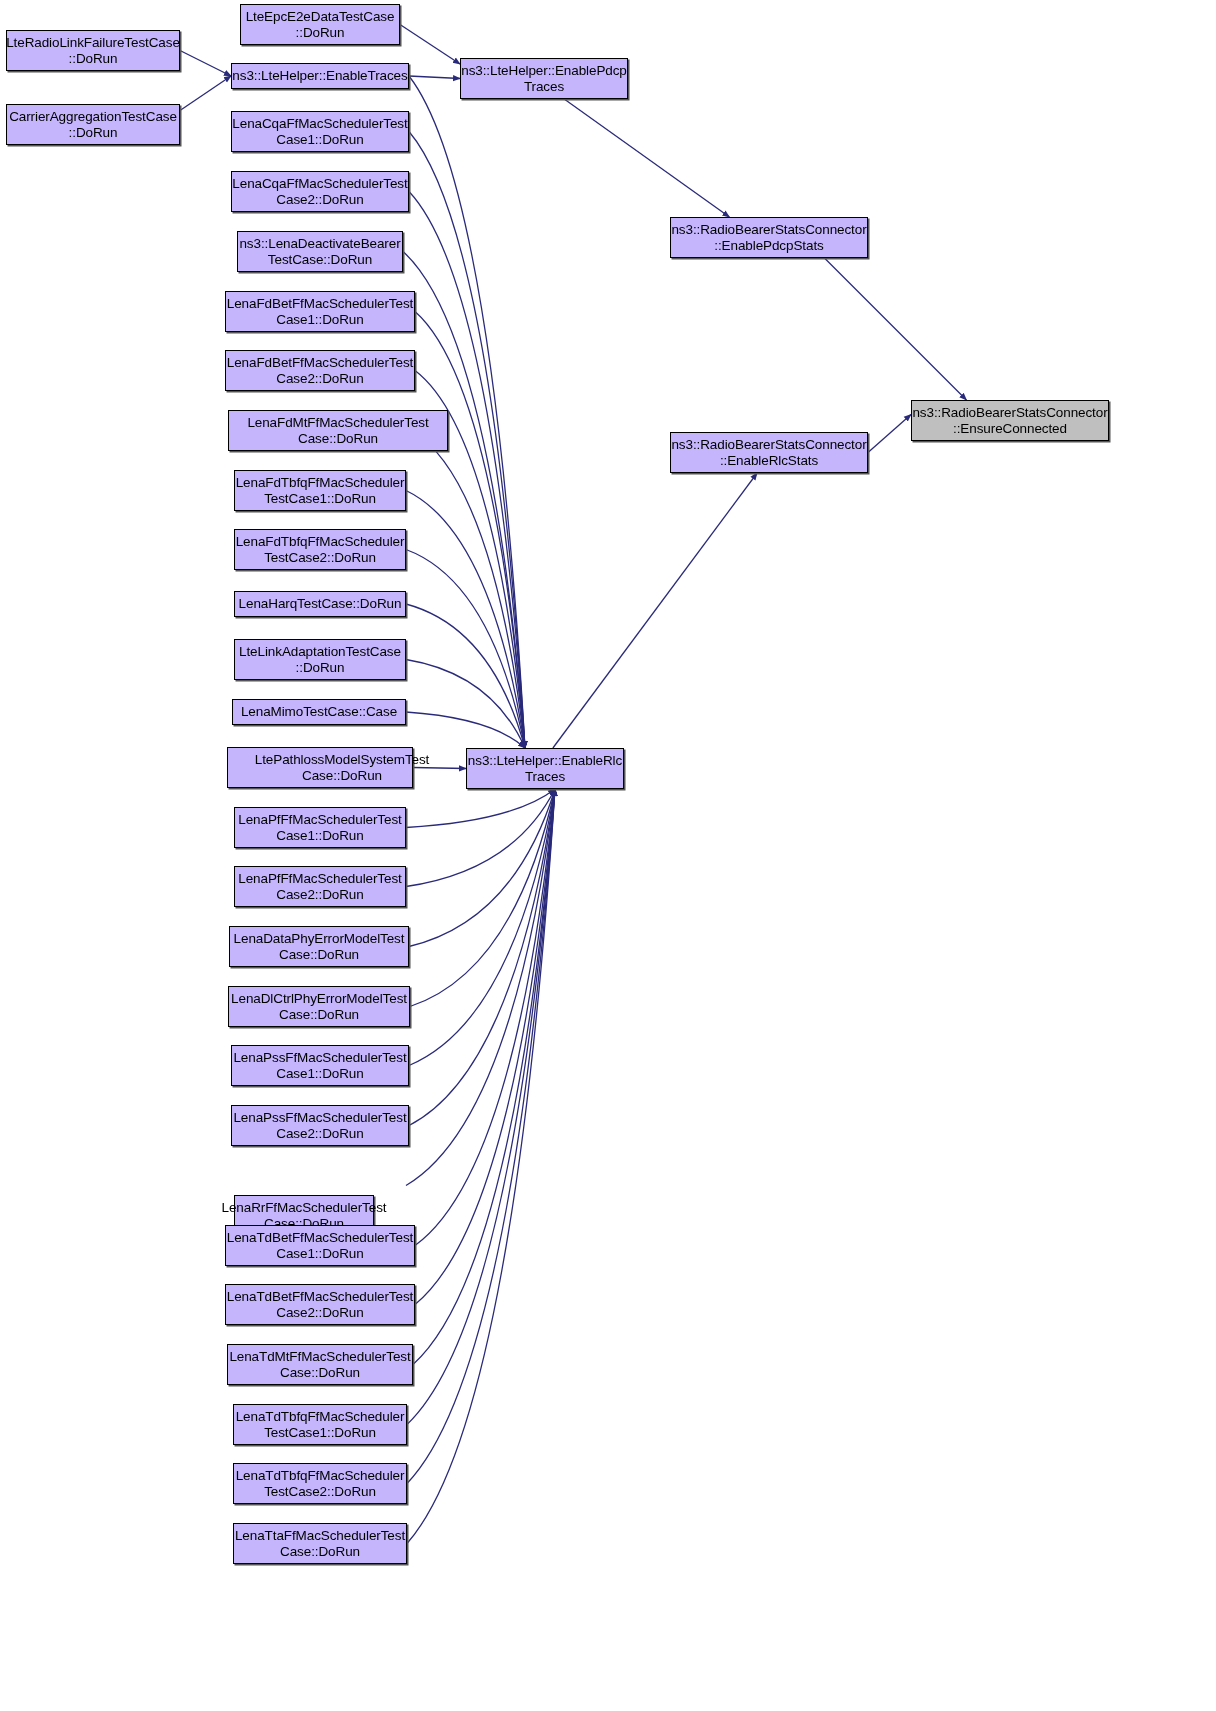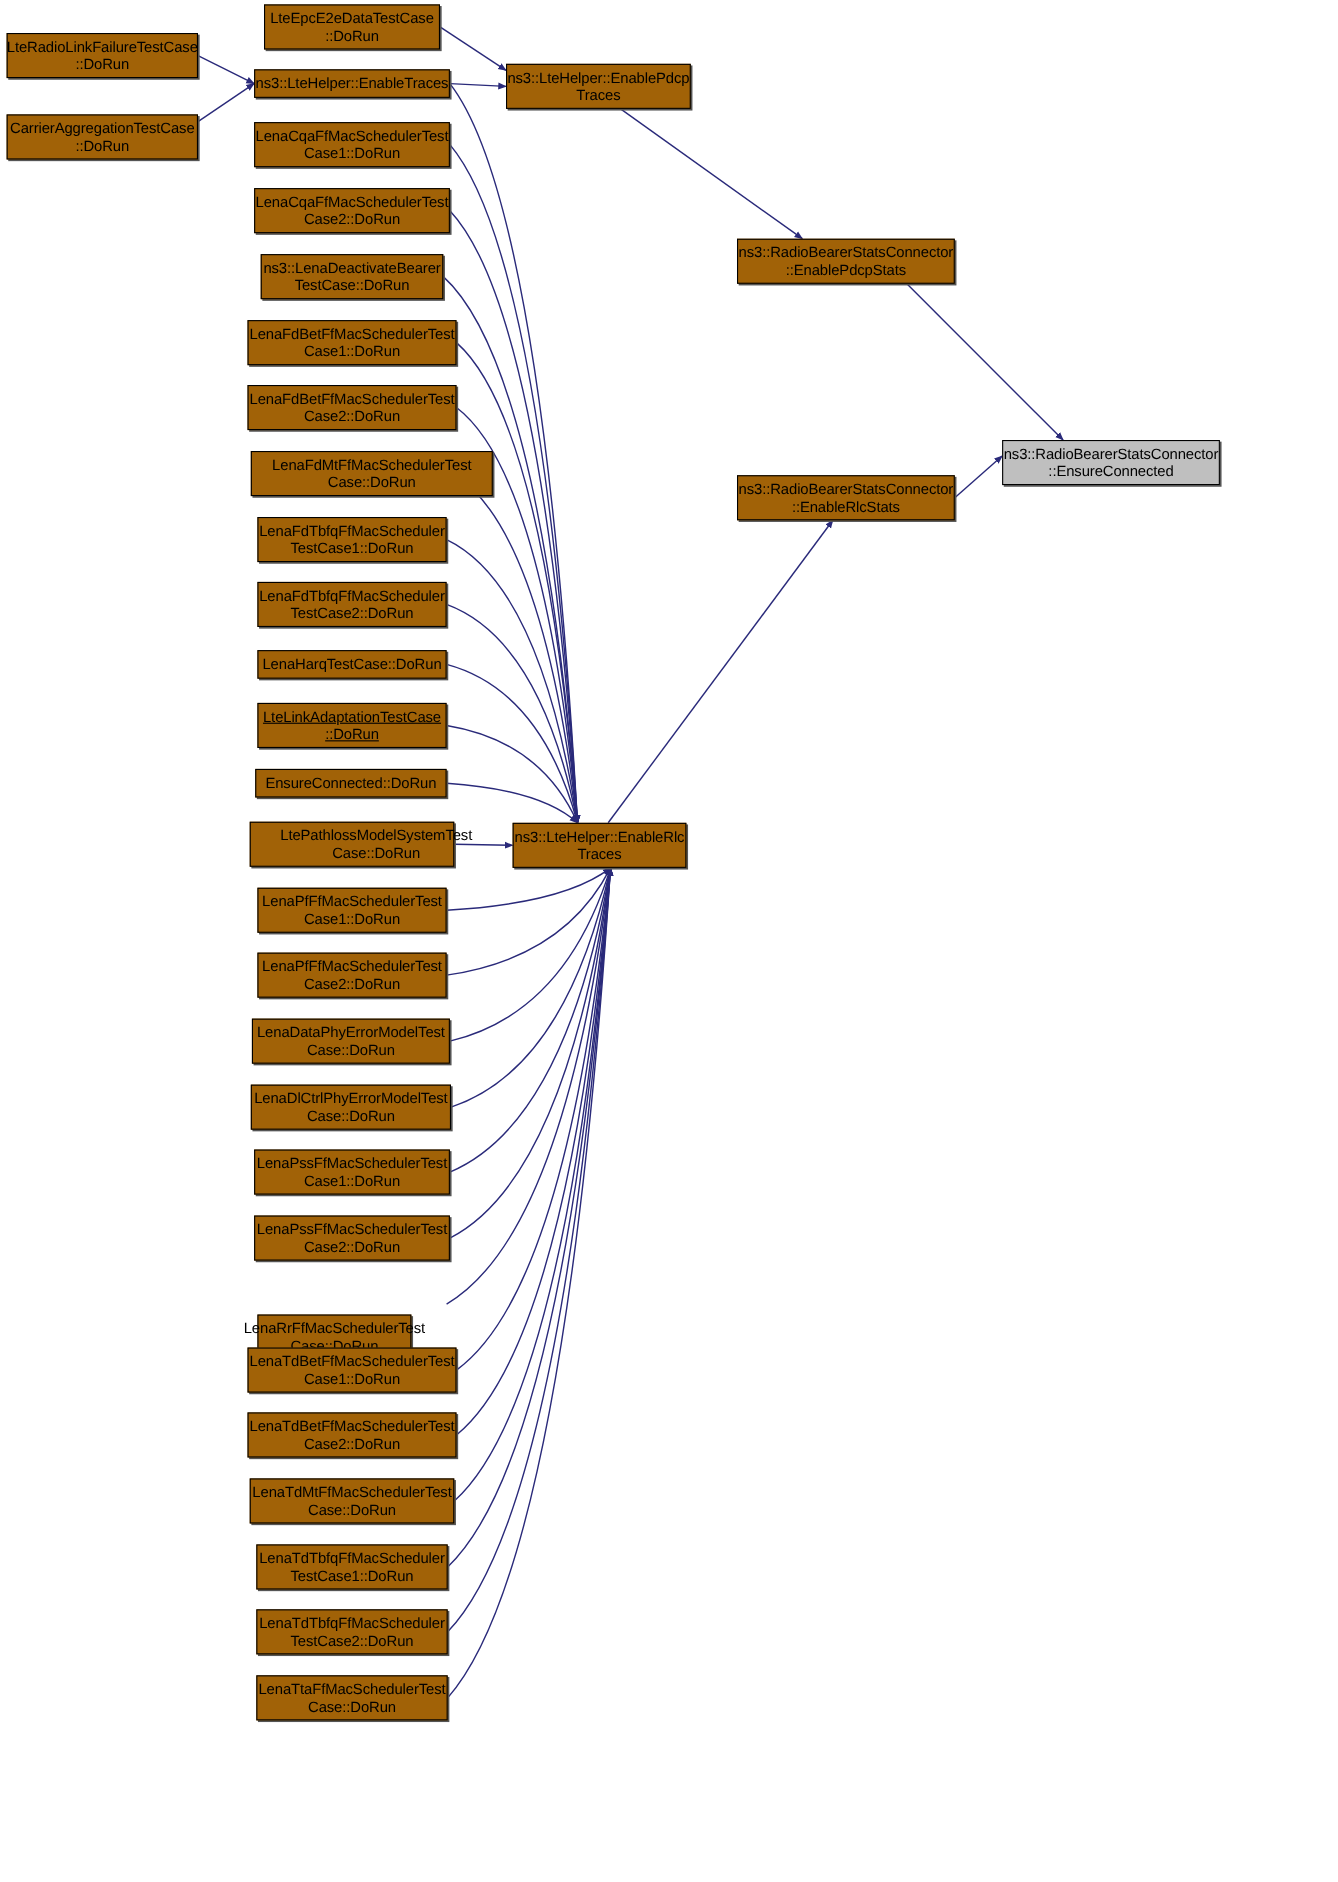--- a/index.html
+++ b/index.html
@@ -22,21 +22,21 @@
     left: 0;
     top: 0;
     width: 1216px;
     height: 1711px;
     pointer-events: none;
   }
   .node {
     position: absolute;
     box-sizing: border-box;
     border: 1px solid #000000;
-    background: #a16207;
+    background: #c4b5fd;
     color: #000000;
     display: flex;
     align-items: center;
     justify-content: center;
     text-align: center;
     line-height: 1.18;
     font-size: 13.5px;
     letter-spacing: -0.1px;
     white-space: pre-line;
     box-shadow: 1.5px 1.5px 0 0 #555555;
@@ -114,23 +114,23 @@
 Case1::DoRun</span></div>
     <div class="node" style="left: 225px; top: 350px; width: 190px; height: 41px;"><span class="lbl">LenaFdBetFfMacSchedulerTest
 Case2::DoRun</span></div>
     <div class="node" style="left: 228px; top: 410px; width: 220px; height: 41px;"><span class="lbl">LenaFdMtFfMacSchedulerTest
 Case::DoRun</span></div>
     <div class="node" style="left: 234px; top: 470px; width: 172px; height: 41px;"><span class="lbl">LenaFdTbfqFfMacScheduler
 TestCase1::DoRun</span></div>
     <div class="node" style="left: 234px; top: 529px; width: 172px; height: 41px;"><span class="lbl">LenaFdTbfqFfMacScheduler
 TestCase2::DoRun</span></div>
     <div class="node" style="left: 234px; top: 591px; width: 172px; height: 26px;"><span class="lbl">LenaHarqTestCase::DoRun</span></div>
-    <div class="node" style="left: 234px; top: 639px; width: 172px; height: 41px; text-decoration: underline;"><span class="lbl">LteLinkAdaptationTestCase
+    <div class="node" style="left: 234px; top: 639px; width: 172px; height: 41px;"><span class="lbl">LteLinkAdaptationTestCase
 ::DoRun</span></div>
-    <div class="node" style="left: 232px; top: 699px; width: 174px; height: 26px;"><span class="lbl">EnsureConnected::DoRun</span></div>
+    <div class="node" style="left: 232px; top: 699px; width: 174px; height: 26px;"><span class="lbl">LenaMimoTestCase::Case</span></div>
     <div class="node" style="left: 227px; top: 747px; width: 186px; height: 41px; padding-left: 44px;"><span class="lbl">LtePathlossModelSystemTest
 Case::DoRun</span></div>
     <div class="node" style="left: 234px; top: 807px; width: 172px; height: 41px;"><span class="lbl">LenaPfFfMacSchedulerTest
 Case1::DoRun</span></div>
     <div class="node" style="left: 234px; top: 866px; width: 172px; height: 41px;"><span class="lbl">LenaPfFfMacSchedulerTest
 Case2::DoRun</span></div>
     <div class="node" style="left: 229px; top: 926px; width: 180px; height: 41px;"><span class="lbl">LenaDataPhyErrorModelTest
 Case::DoRun</span></div>
     <div class="node" style="left: 228px; top: 986px; width: 182px; height: 41px;"><span class="lbl">LenaDlCtrlPhyErrorModelTest
 Case::DoRun</span></div>

